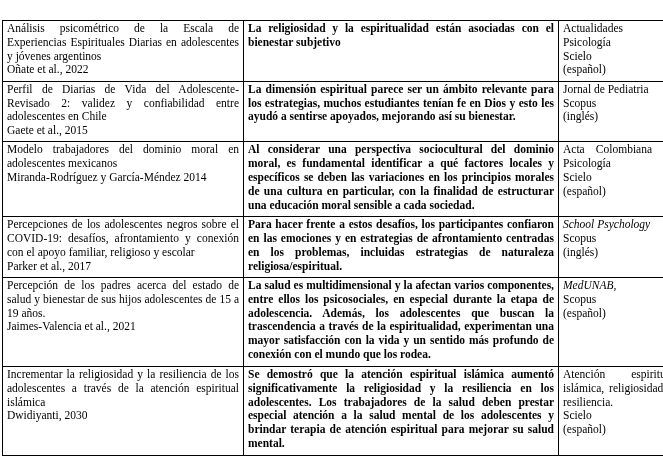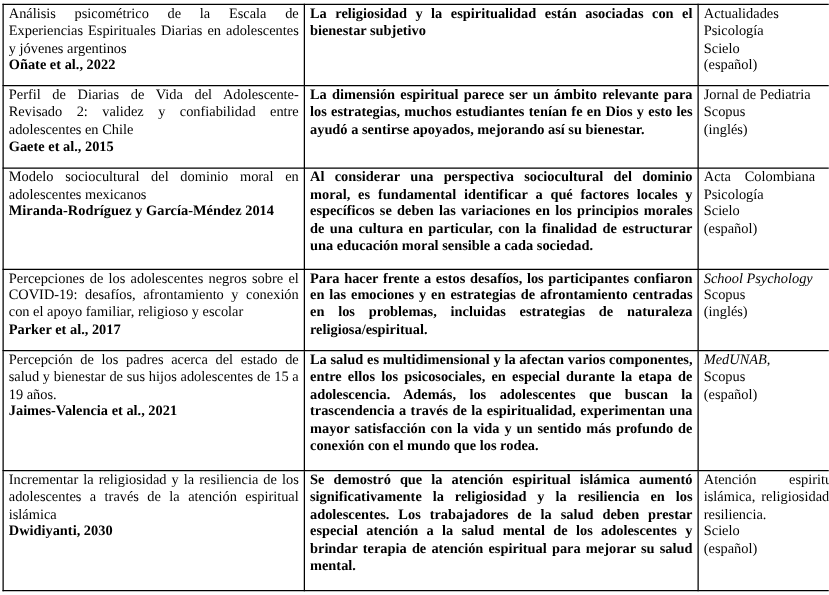--- a/index.html
+++ b/index.html
@@ -1,37 +1,37 @@
 <!DOCTYPE html>
 <html><head>
 <meta charset="utf-8">
 <style>
   html,body{margin:0;padding:0;background:#ffffff;}
   .page{
     width:663px;height:476px;box-sizing:border-box;
-    padding:3px 2px;
+    padding:20px 2px;
     font-family:"Liberation Serif", serif;
     font-size:11.5px;line-height:1.2;color:#000;
     overflow:hidden;
   }
   table.review-table{
     border-collapse:collapse;width:100%;height:100%;
     table-layout:fixed;
   }
   td{
     border:1px solid #000;
     vertical-align:top;
     padding:1px 4px 2px 4px;
     text-align:justify;
     overflow:hidden;
   }
   td.c1{width:232px;}
   td.c2{width:306px;font-weight:bold;}
   td.c3{width:111px;}
-  .authors{font-weight:bold;}
+  .authors{font-weight:normal;}
   [data-style="italic"]{font-style:italic;}
 </style>
 </head>
 <body>
 
 <div class="page">
   <table class="review-table">
     <tbody>
 
       <tr>
@@ -59,21 +59,21 @@
         </td>
         <td class="c3">
           <div data-style="normal">Jornal de Pediatria</div>
           <div>Scopus</div>
           <div>(inglés)</div>
         </td>
       </tr>
 
       <tr>
         <td class="c1">
-          <div>Modelo sociocultural del dominio moral en adolescentes mexicanos</div>
+          <div>Modelo trabajadores del dominio moral en adolescentes mexicanos</div>
           <div class="authors">Miranda-Rodríguez y García-Méndez 2014</div>
         </td>
         <td class="c2">
           <div>Al considerar una perspectiva sociocultural del dominio moral, es fundamental identificar a qué factores locales y específicos se deben las variaciones en los principios morales de una cultura en particular, con la finalidad de estructurar una educación moral sensible a cada sociedad.</div>
         </td>
         <td class="c3">
           <div data-style="normal">Acta Colombiana de Psicología</div>
           <div>Scielo</div>
           <div>(español)</div>
         </td>

